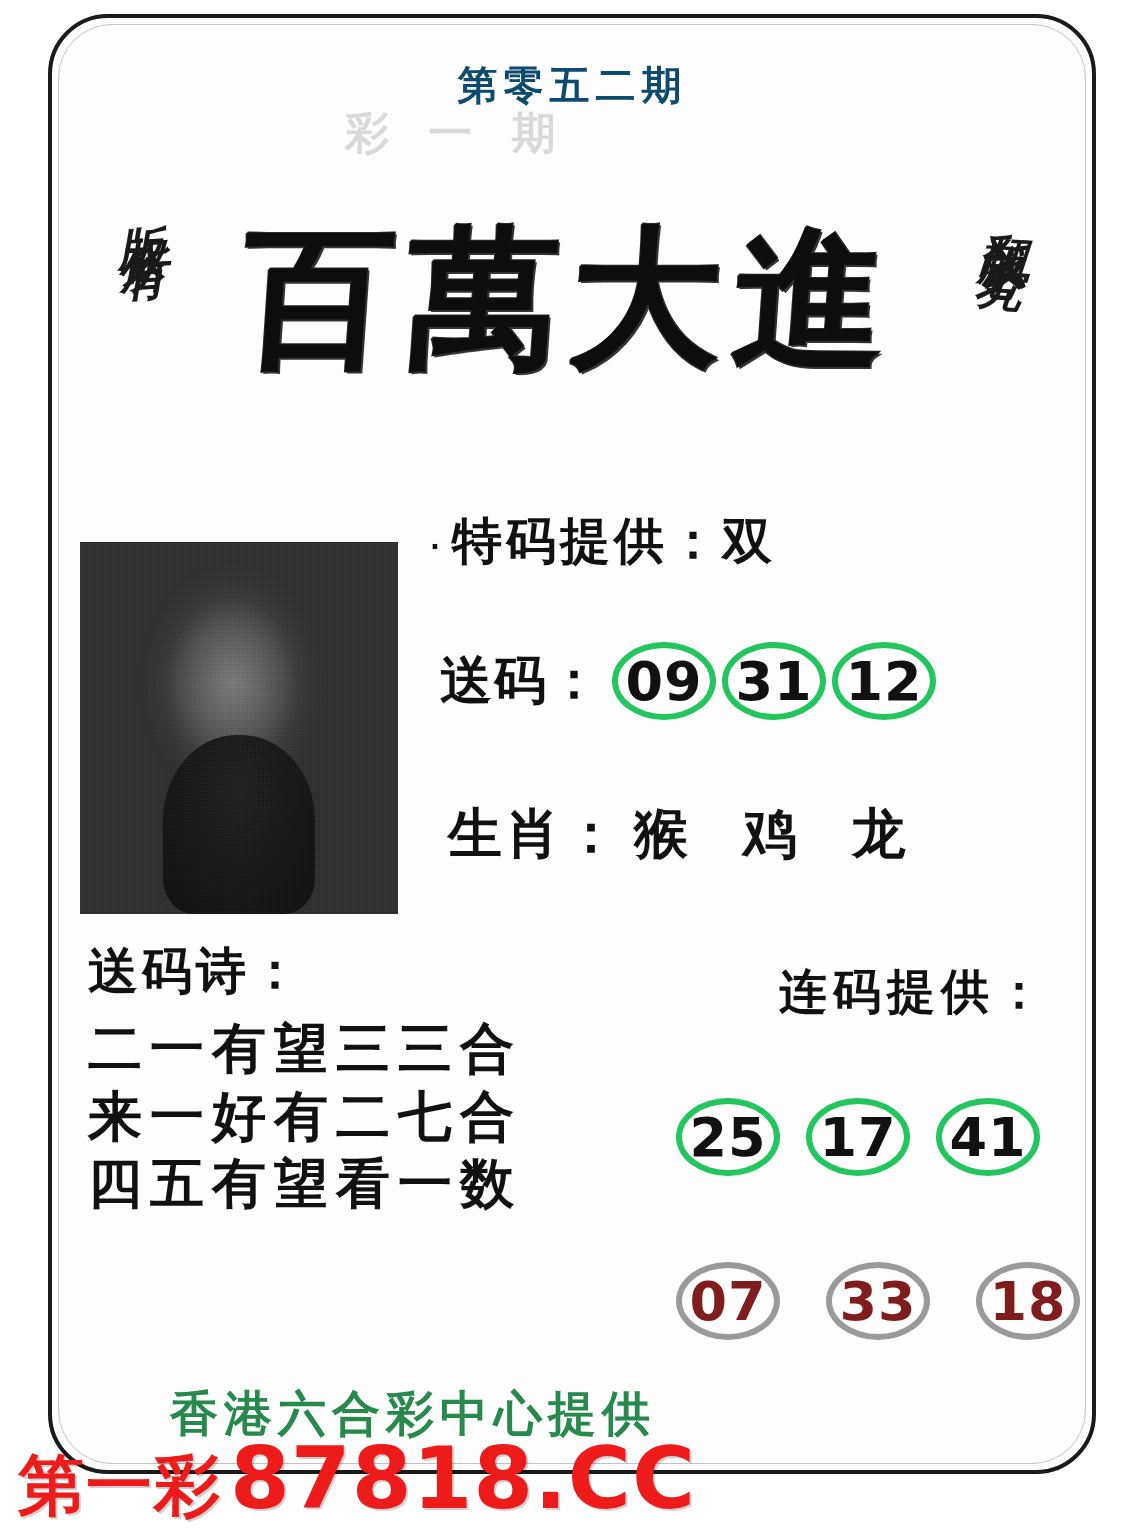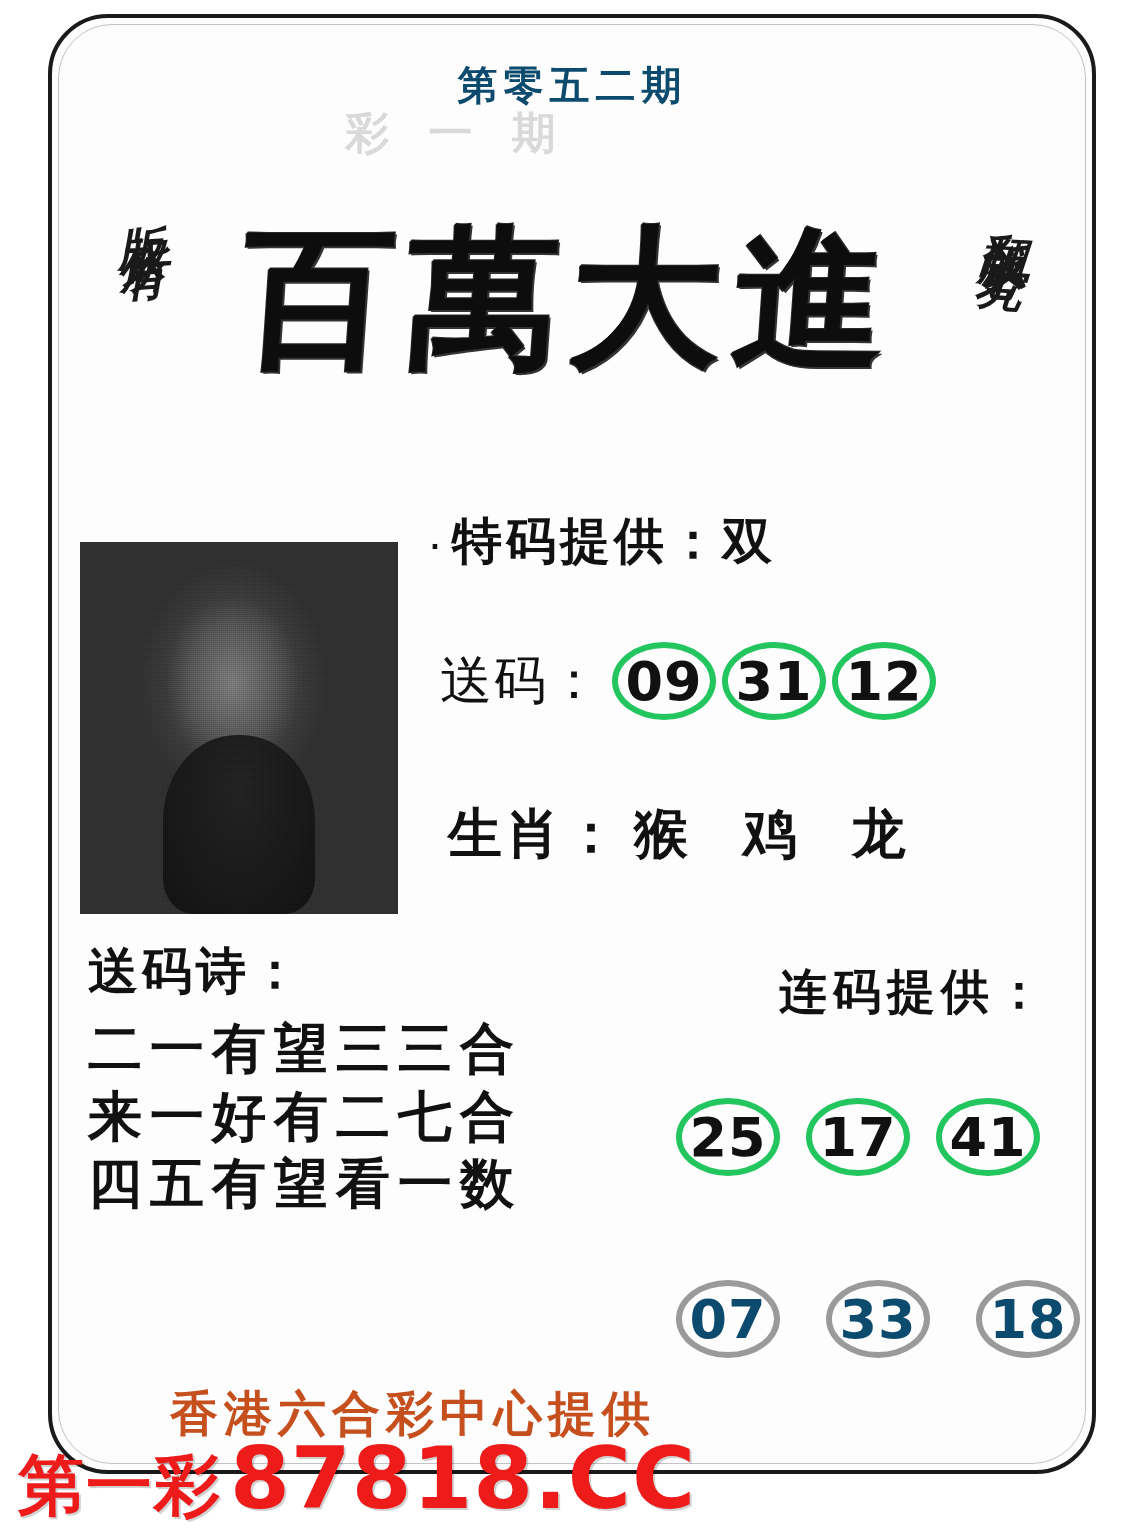--- a/index.html
+++ b/index.html
@@ -157,21 +157,21 @@
   #send-row {
     position: absolute;
     top: 642px;
     left: 440px;
     display: flex;
     align-items: center;
     gap: 6px;
   }
   #send-row .lbl {
     font-size: 52px;
-    font-weight: 400;
+    font-weight: 700;
     font-family: "DejaVu Sans", sans-serif;
     letter-spacing: 2px;
     margin-right: 4px;
   }
   .ball {
     width: 104px;
     height: 78px;
     border: 6px solid #22c55e;
     border-radius: 50%;
     display: flex;
@@ -242,34 +242,33 @@
   }
   #lianma-row2 {
     position: absolute;
     left: 676px;
     top: 1262px;
     display: flex;
     gap: 46px;
   }
   .ball.faint {
     border-color: #9a9a9a;
-    color: #0c4a6e;
-    margin-top: 18px;
+    color: #7f1d1d;
   }
 
   
   #footer-note {
     position: absolute;
     left: 170px;
     top: 1382px;
     font-size: 48px;
     font-weight: 700;
     font-family: "DejaVu Sans", sans-serif;
     letter-spacing: 6px;
-    color: #c2410c;
+    color: #15803d;
     opacity: .92;
   }
 
   
   #watermark {
     position: absolute;
     left: 18px;
     top: 1428px;
     display: flex;
     align-items: baseline;

